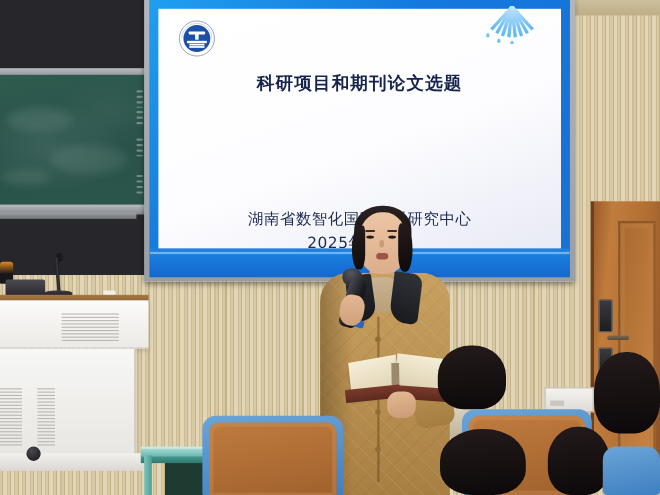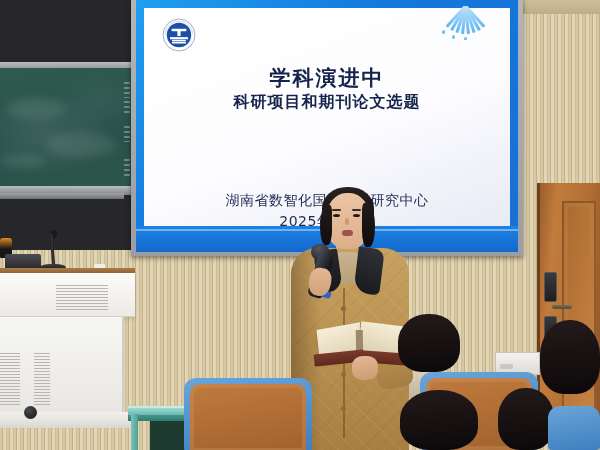--- a/index.html
+++ b/index.html
@@ -467,21 +467,20 @@
         <span style="transform:rotate(6deg)"></span>
         <span style="transform:rotate(18deg)"></span>
         <span style="transform:rotate(30deg)"></span>
         <span style="transform:rotate(42deg)"></span>
         <div class="droplet" style="left:6px;top:24px;"></div>
         <div class="droplet" style="left:16px;top:29px;"></div>
         <div class="droplet" style="left:28px;top:31px;"></div>
       </div>
 
       <div class="slide-title">
-        <div class="l1">学科演进中</div>
         <div class="l2">科研项目和期刊论文选题</div>
       </div>
 
       <div class="slide-sub">
         <div>湖南省数智化国际传播研究中心</div>
         <div>2025年   月9日</div>
       </div>
     </div>
     <div class="slide-bottom-band"></div>
   </div>

